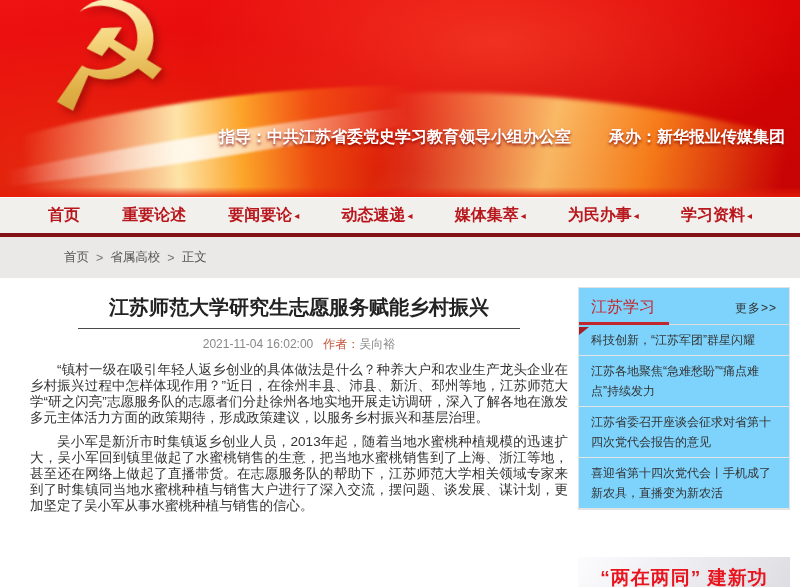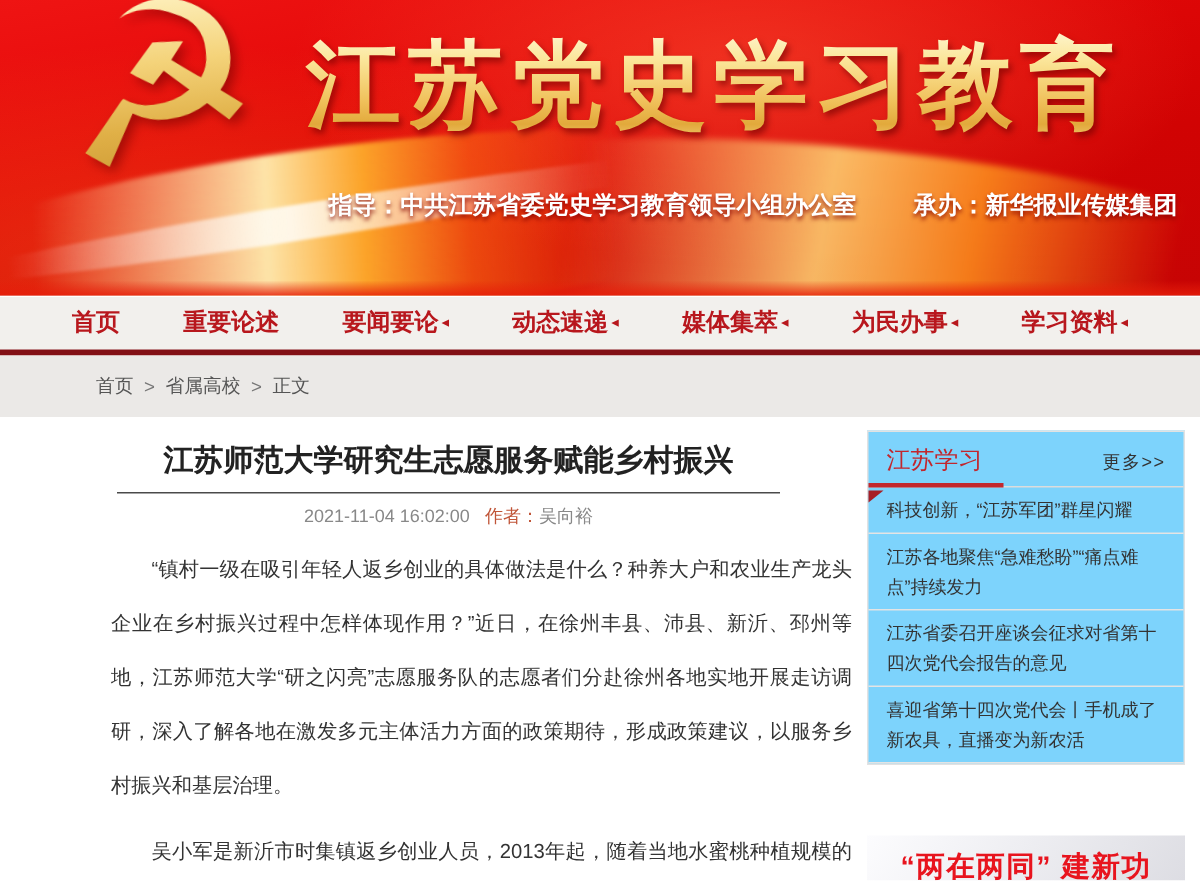--- a/index.html
+++ b/index.html
@@ -55,22 +55,22 @@
   .crumb-sep { color:#777; }
 
   
   .content { position:relative; background:#fff; padding-left:30px; }
   .article { width:538px; }
   .article-title { text-align:center; font-size:20px; line-height:26px; color:#222;
     margin:16px 0 8px; font-weight:700; }
   .title-rule { width:82%; margin:0 auto; border:none; border-top:1px solid #4a4a4a; height:0; }
   .meta { text-align:center; font-size:12px; color:#888; margin:7px 0 9px; }
   .meta .author-label { color:#c05538; }
-  .article p { font-size:13.5px; color:#333; line-height:36px; text-align:justify;
-    text-indent:2em; margin-bottom:8px;margin-left:44px; }
+  .article p { font-size:13.5px; color:#333; line-height:16px; text-align:justify;
+    text-indent:2em; margin-bottom:8px; }
 
   
   .side-box { position:absolute; left:578px; top:287px; width:212px; background:#7dd3fc;
     border:1px solid #e2e2e2; }
   .side-head { display:flex; justify-content:space-between; align-items:baseline; padding:9px 12px 0; }
   .side-title { font-size:16px; color:#c2272d; }
   .side-more { font-size:12px; color:#333; letter-spacing:1px; cursor:pointer; text-decoration:none; }
   .side-rule { position:relative; height:1px; background:#dcdcdc; margin-top:6px; }
   .side-redbar { position:absolute; left:0; bottom:0; width:90px; height:3px; background:#c2272d; }
   .side-flag { position:absolute; left:0; top:3px; width:0; height:0;
@@ -86,21 +86,20 @@
 <body>
 
 <div class="page">
 
   <header class="banner">
     <div class="flame2"></div>
     <div class="flame1"></div>
     <div class="ribbon"></div>
     <div class="redstripe"></div>
     <div class="emblem">☭</div>
-    <h1 class="site-title">江苏党史学习教育</h1>
     <div class="banner-sub">
       <span>指导：中共江苏省委党史学习教育领导小组办公室</span>
       <span>承办：新华报业传媒集团</span>
     </div>
   </header>
 
   <nav class="topnav">
     <a class="nav-item">
       <span>首页</span>
       </a>

